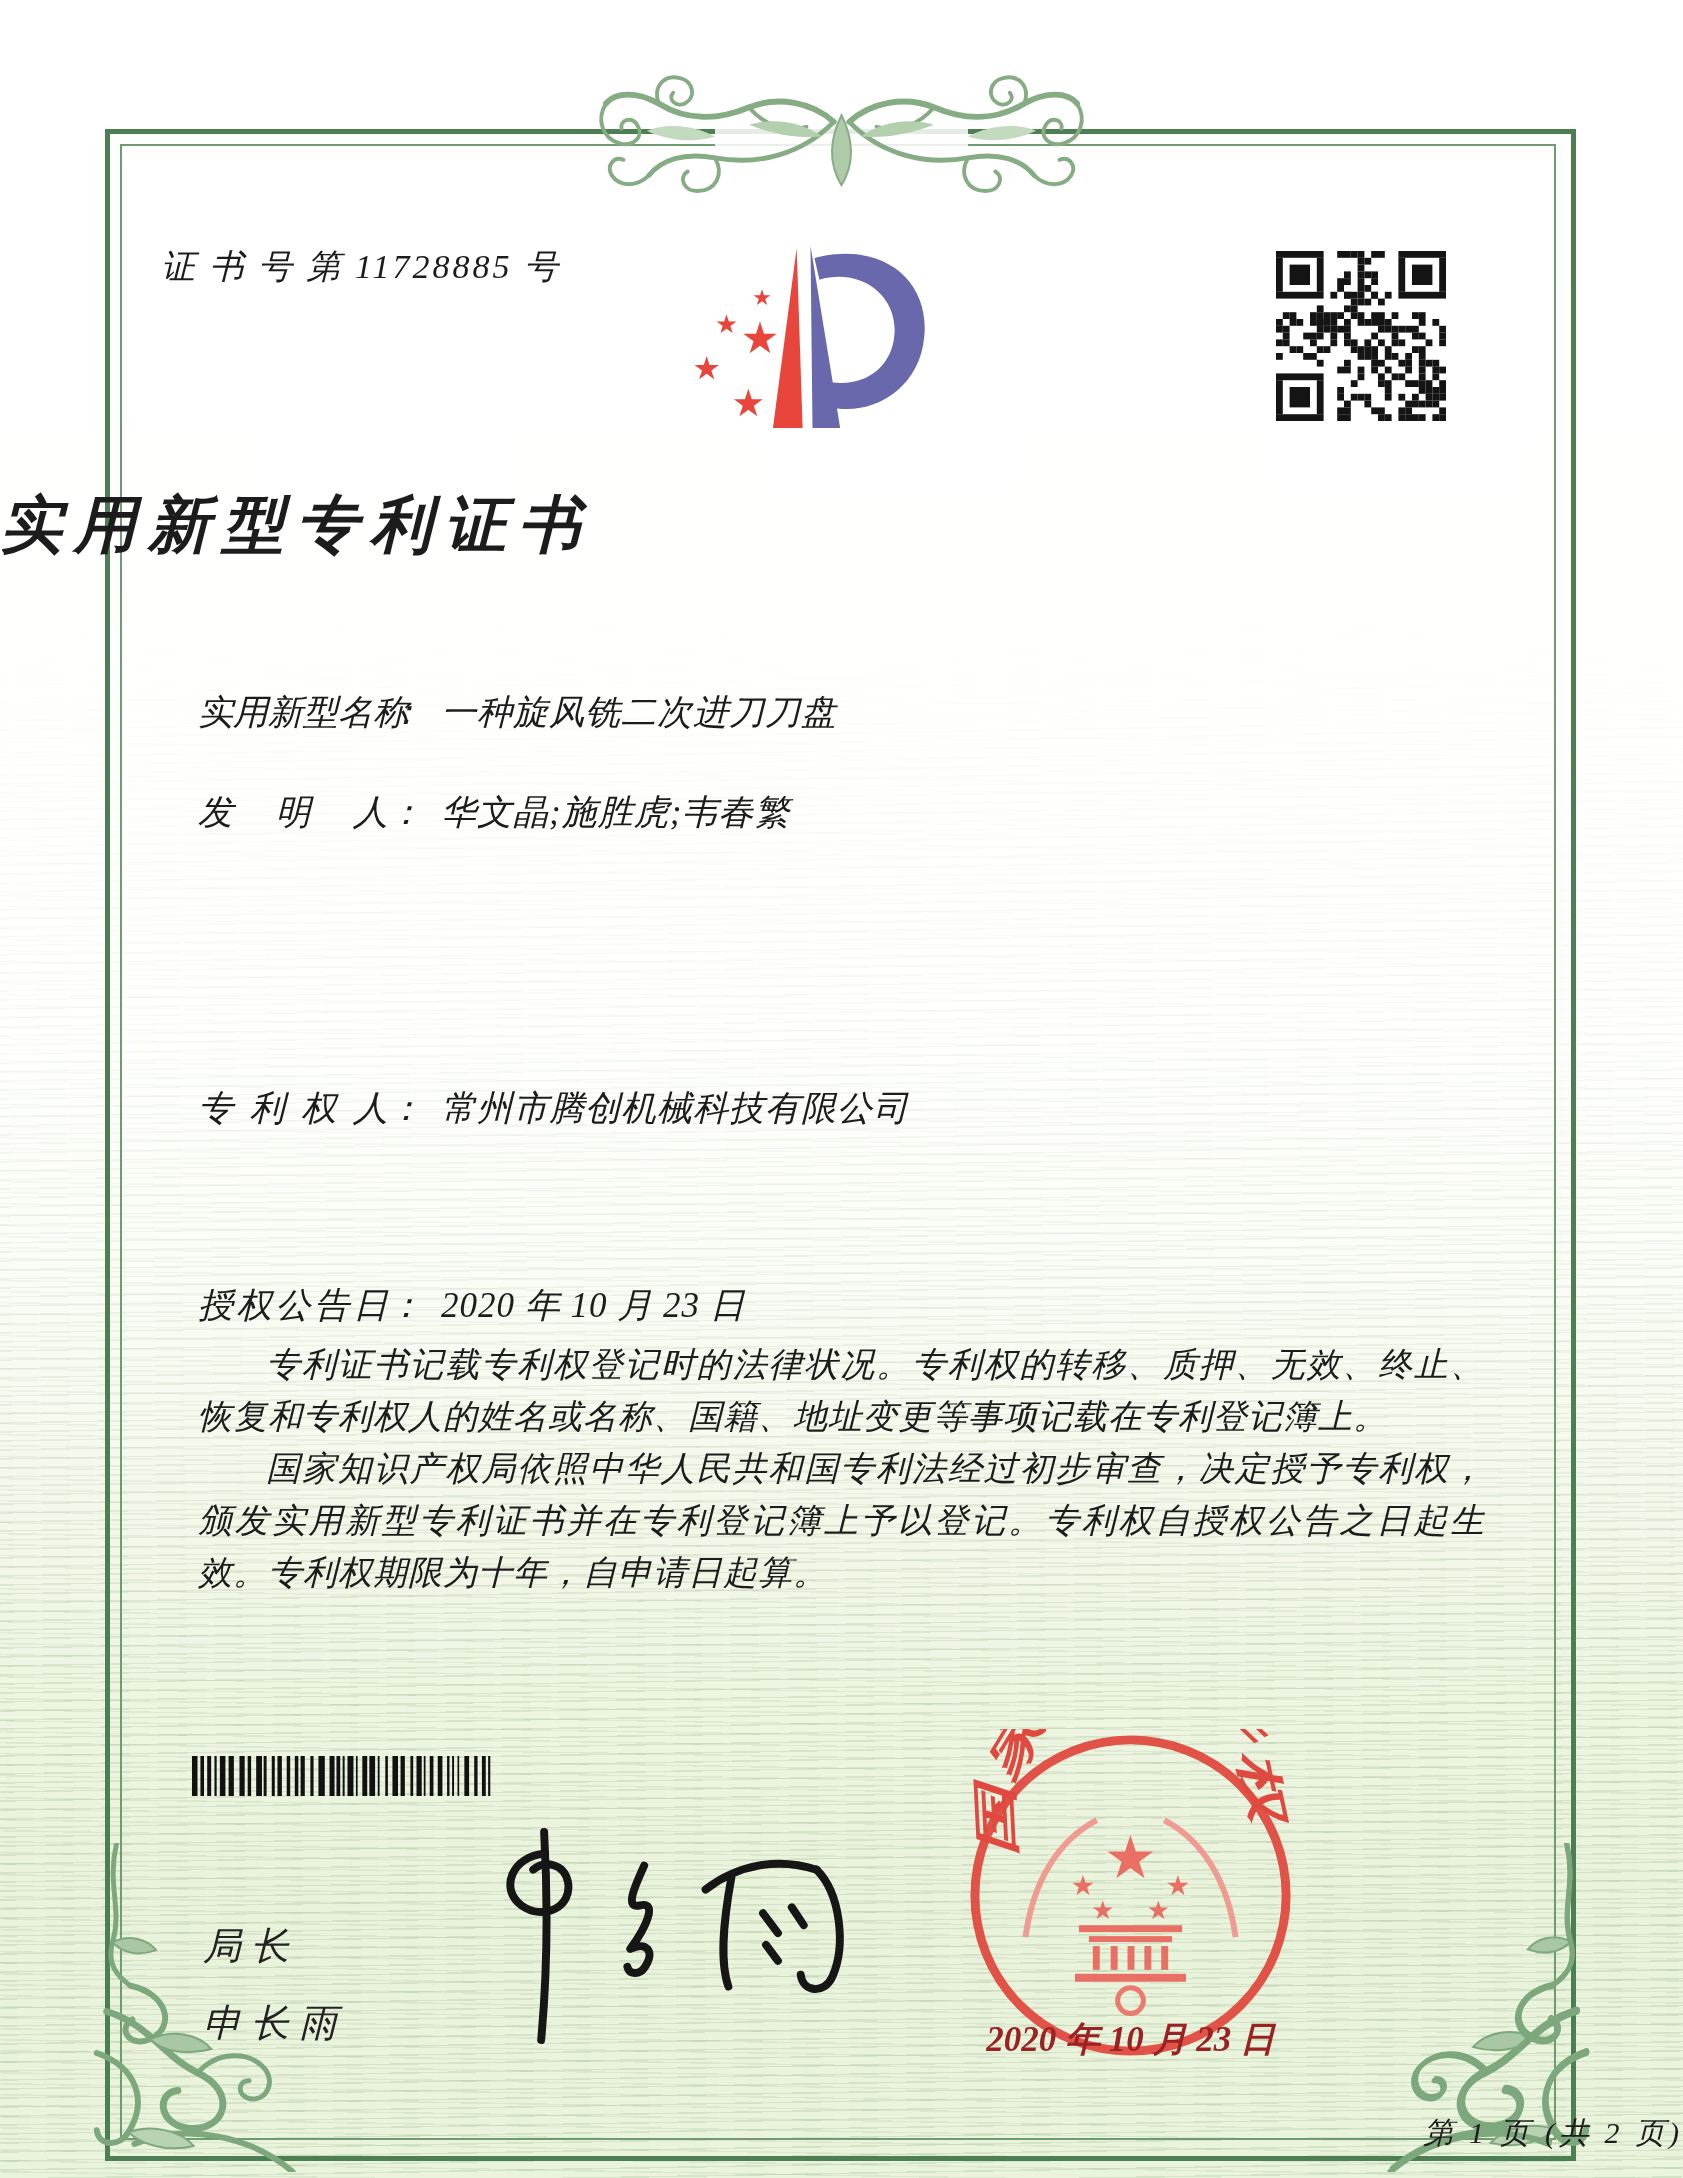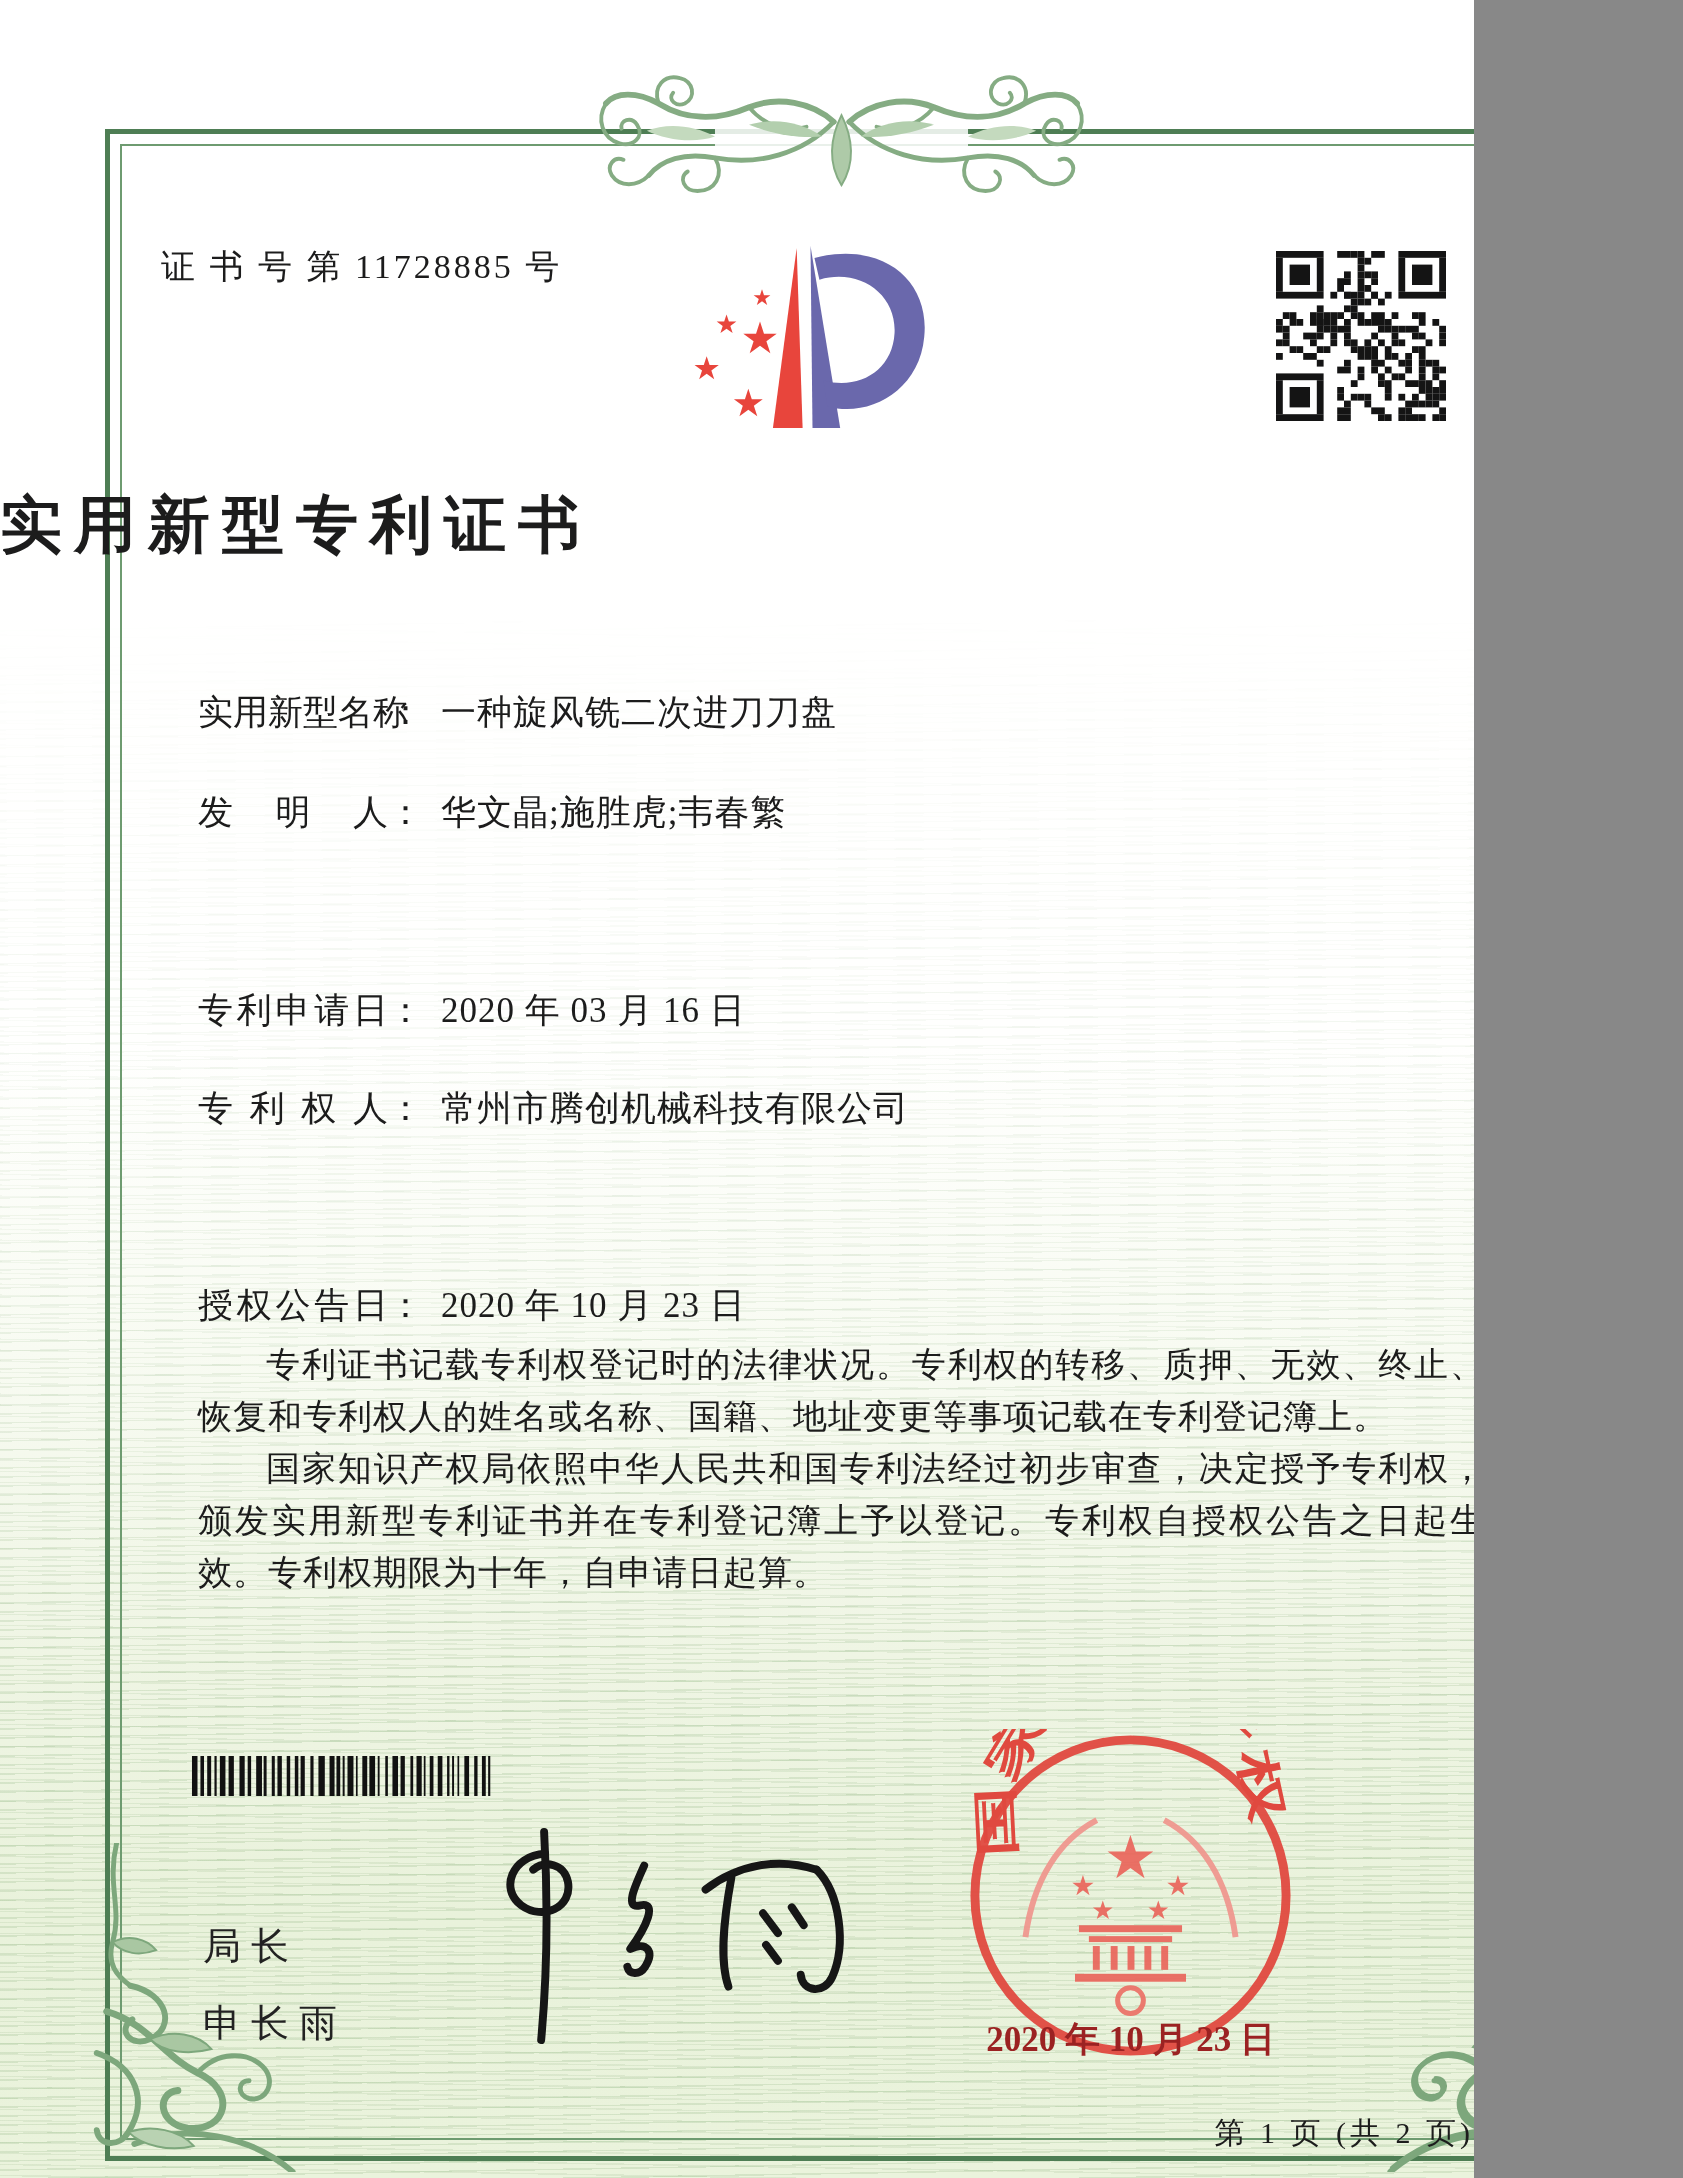--- a/index.html
+++ b/index.html
@@ -1,19 +1,19 @@
 <!DOCTYPE html>
 <html style="--border_green: #4e7e54; --ornament_green: #7da77c; --seal_red: #e0493f; --logo_red: #e8453c; --logo_purple: #6a68ac; --date_red: #9b2222; --text_black: #1c1c1c;"><head>
 <meta charset="utf-8">
 <style>
   html,body{margin:0;padding:0;background:#888;}
   .page{
-    position:relative;width:1474px;height:2178px;overflow:hidden;
+    position:relative;width:1683px;height:2178px;overflow:hidden;
     background:linear-gradient(180deg,#ffffff 0%,#fffffe 48%,#f8fbf2 62%,#eff5e4 76%,#e9f2db 88%,#eaf3dc 100%);
-    font-family:"Liberation Serif","DejaVu Serif",serif;color:var(--text_black,#1c1c1c);
+    font-family:"Liberation Serif","DejaVu Serif",serif;color:var(--text_black,#1c1c1c);font-style:italic;
   }
   .guilloche{
     position:absolute;inset:0;pointer-events:none;
     background:
       repeating-linear-gradient(179deg, rgba(124,167,110,.20) 0 1.5px, rgba(124,167,110,0) 1.5px 9px),
       repeating-linear-gradient(181deg, rgba(124,167,110,.14) 0 1.5px, rgba(124,167,110,0) 1.5px 11px);
     -webkit-mask-image:linear-gradient(180deg,transparent 0%,transparent 28%,rgba(0,0,0,.45) 55%,#000 78%);
     mask-image:linear-gradient(180deg,transparent 0%,transparent 28%,rgba(0,0,0,.45) 55%,#000 78%);
   }
   .border-outer{position:absolute;left:105px;top:129px;width:1461px;height:2022px;border:5px solid var(--border_green,#4e7e54);}
@@ -322,23 +322,20 @@
     </svg>
 
   <div class="title">实用新型专利证书</div>
 
   <div class="row r1">
     <span class="flabel">实用新型名称</span><span class="colon">：</span><span class="fval">一种旋风铣二次进刀刀盘</span>
   </div>
   <div class="row r2">
     <span class="flabel">发明人</span><span class="colon">：</span><span class="fval">华文晶;施胜虎;韦春繁</span>
   </div>
-  <div class="row r4">
-    <span class="flabel">专利申请日</span><span class="colon">：</span><span class="fval">2020 年 03 月 16 日</span>
-  </div>
   <div class="row r5">
     <span class="flabel">专利权人</span><span class="colon">：</span><span class="fval">常州市腾创机械科技有限公司</span>
   </div>
   <div class="row r7">
     <span class="flabel">授权公告日</span><span class="colon">：</span><span class="fval">2020 年 10 月 23 日</span>
   </div>
 
   <div class="body-text">
     <p>专利证书记载专利权登记时的法律状况。专利权的转移、质押、无效、终止、恢复和专利权人的姓名或名称、国籍、地址变更等事项记载在专利登记簿上。</p>
     <p>国家知识产权局依照中华人民共和国专利法经过初步审查，决定授予专利权，颁发实用新型专利证书并在专利登记簿上予以登记。专利权自授权公告之日起生效。专利权期限为十年，自申请日起算。</p>

